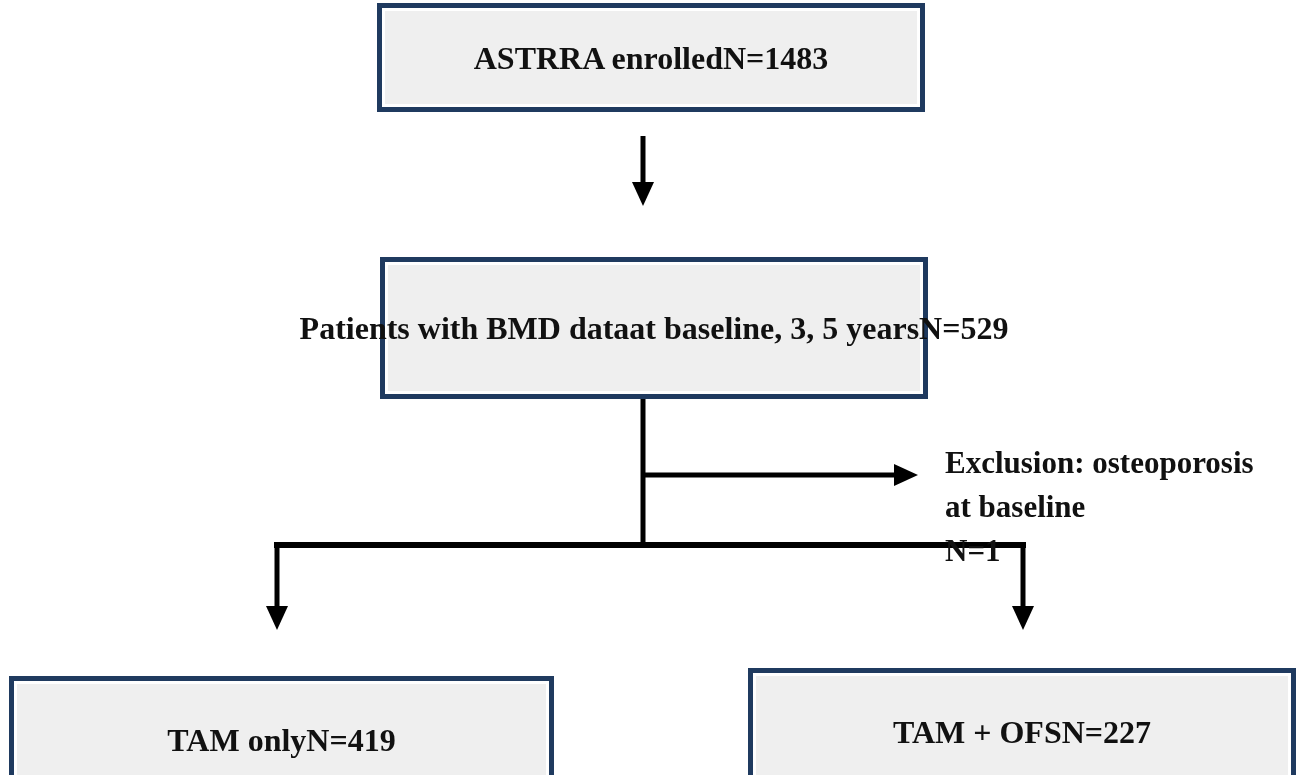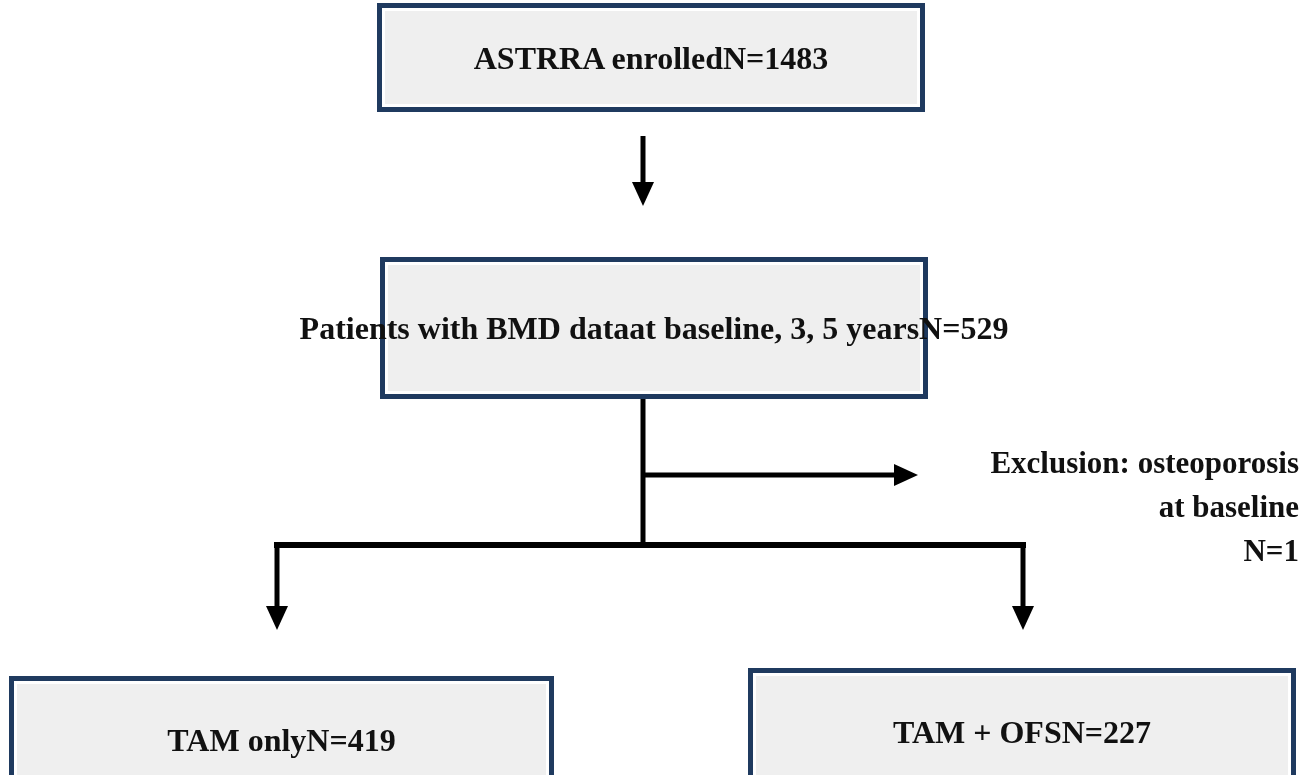--- a/index.html
+++ b/index.html
@@ -40,21 +40,21 @@
   }
   #box-enrolled  { left: 377px; top: 3px;   width: 548px; height: 109px; }
   #box-bmd       { left: 380px; top: 217px; width: 548px; height: 142px; margin-top: 40px; }
   #box-tam-only  { left: 9px;   top: 648px; width: 545px; height: 128px; margin-top: 28px; }
   #box-tam-ofs   { left: 748px; top: 648px; width: 548px; height: 128px; margin-top: 20px; }
   .exclusion-label {
     position: absolute;
     left: 945px;
     top: 441px;
     width: 354px;
-    text-align: right;
+    text-align: left;
     font-weight: bold;
     font-size: 31px;
     line-height: 44px;
   }
   .node .line, .exclusion-label .line { white-space: nowrap; }
 </style>
 </head>
 <body>
 
 <div class="canvas">

